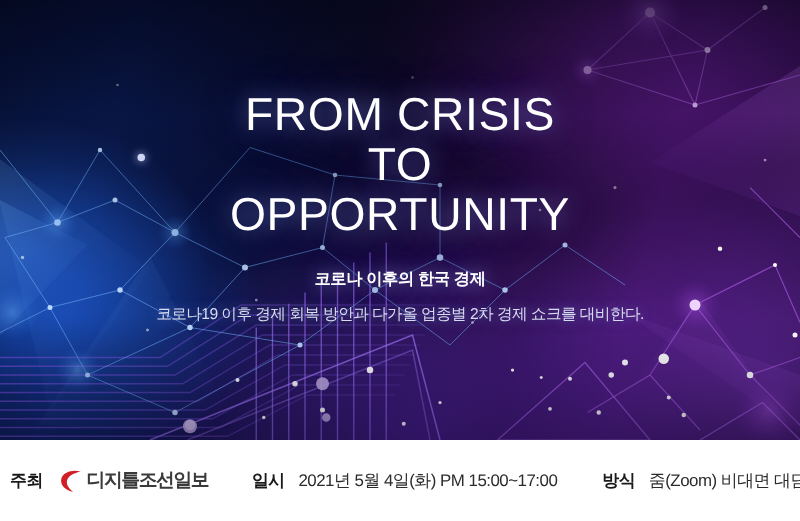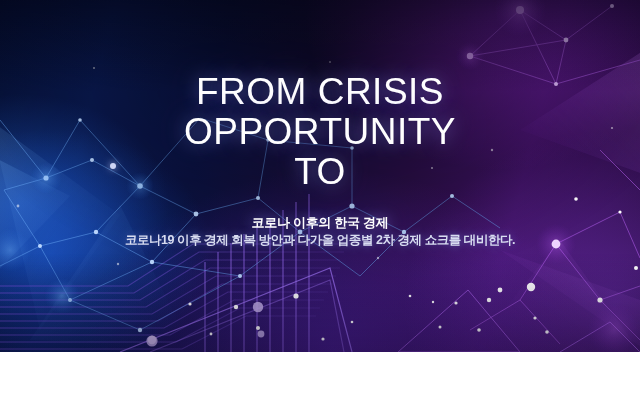--- a/index.html
+++ b/index.html
@@ -56,23 +56,24 @@
   }
   .kor-head{
     margin-top:22px;
     color:#ffffff;
     font-size:13px;
     font-weight:bold;
     letter-spacing:-.3px;
     text-shadow:0 0 14px rgba(160,175,255,.6),0 0 30px rgba(120,90,230,.45);
   }
   .kor-sub{
+    margin-top:11px;
     color:#d8dcf0;
     font-size:12.5px;
-    font-weight:700;
+    font-weight:400;
     letter-spacing:-.45px;
     text-shadow:0 0 9px rgba(120,140,230,.55);
   }
 
   
   .footer{
     position:absolute;left:0;top:352px;width:640px;height:65px;
     background:#ffffff;
     display:flex;align-items:center;
   }
@@ -287,25 +288,48 @@
           <circle cx="330" cy="62" r="1.0"></circle>
         </g>
       </g>
     </svg>
 
     <div class="hero-vignette"></div>
 
     <div class="title-wrap">
       <div class="eng-title">
         <span class="eng-line">FROM CRISIS</span>
-        <span class="eng-line">OPPORTUNITY</span>
         <span class="eng-line l2">
           <span class="dot-deco"></span>
           <span>TO</span>
         </span>
+        <span class="eng-line">OPPORTUNITY</span>
       </div>
       <div class="kor-head">코로나 이후의 한국 경제</div>
       <div class="kor-sub">코로나19 이후 경제 회복 방안과 다가올 업종별 2차 경제 쇼크를 대비한다.</div>
     </div>
   </div>
 
+  <div class="footer">
+
+    <div class="f-group g1">
+      <span class="f-label">주최</span>
+      <span class="logo">
+        <svg class="logo-mark" width="22" height="20" viewBox="0 0 22 20">
+          <path d="M18.6 2.2 C12.2 0.2 4.2 2.6 3.0 8.2 C1.9 13.4 7.0 17.6 12.6 18.6
+                   C9.4 16.2 7.0 13.0 7.6 9.6 C8.3 5.6 13.4 3.4 18.6 2.2 Z" fill="#cf2027"></path>
+        </svg>
+        <span class="logo-text">디지틀조선일보</span>
+      </span>
+    </div>
+
+    <div class="f-group g2">
+      <span class="f-label">일시</span>
+      <span class="f-value">2021년 5월 4일(화) PM 15:00~17:00</span>
+    </div>
+
+    <div class="f-group g3">
+      <span class="f-label">방식</span>
+      <span class="f-value">줌(Zoom) 비대면 대담</span>
+    </div>
+  </div>
 
 </div>
 
 </body></html>

